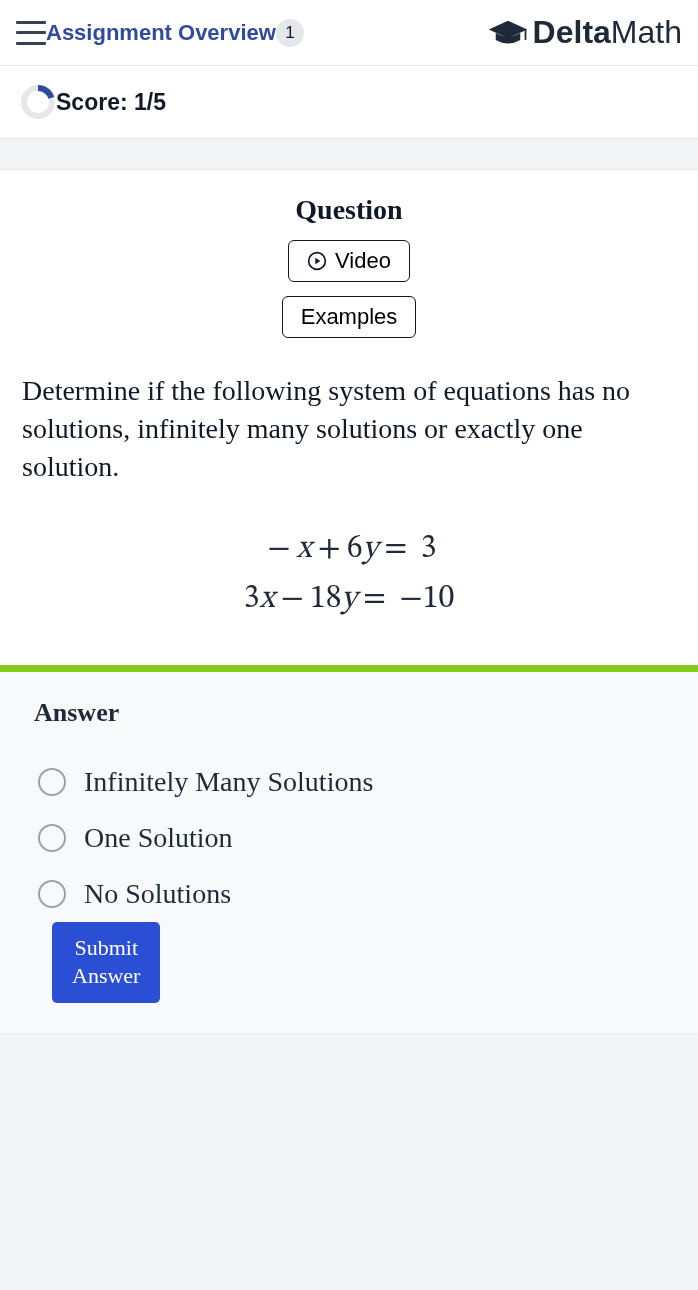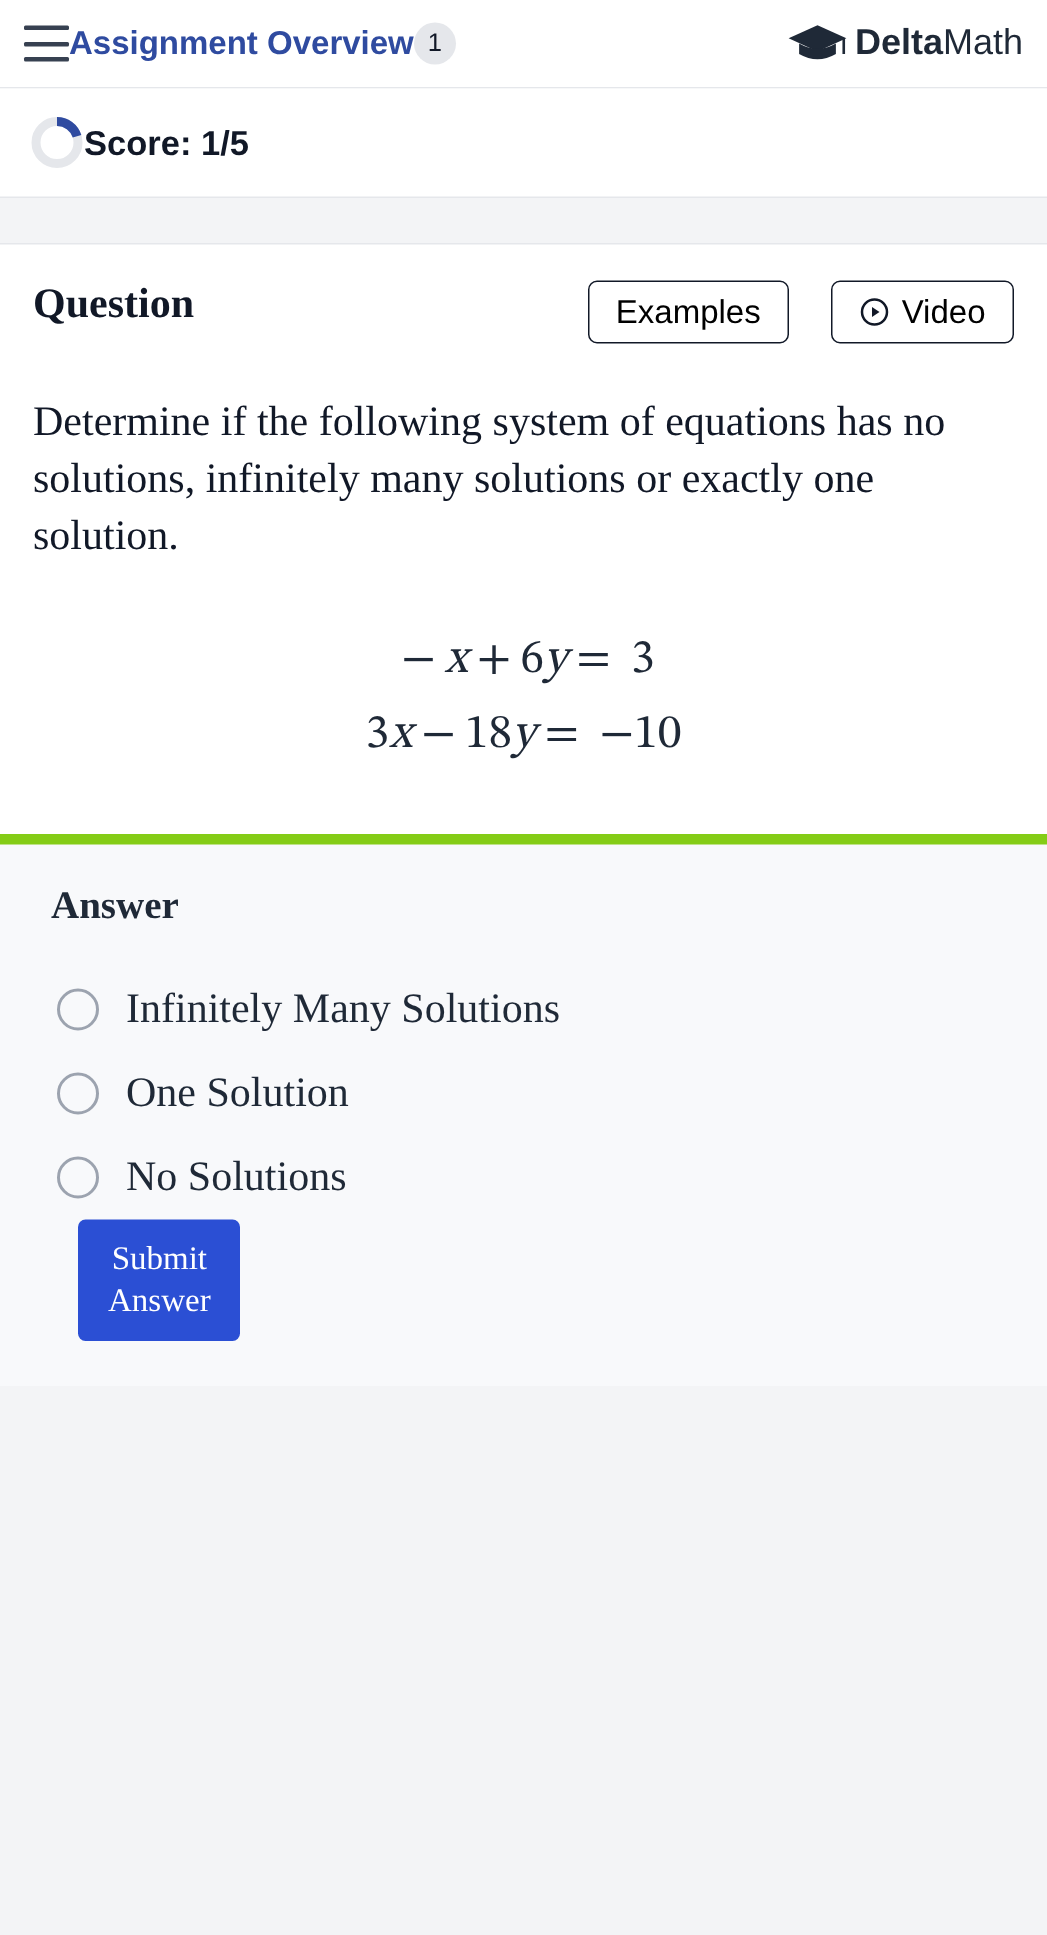--- a/index.html
+++ b/index.html
@@ -37,21 +37,21 @@
     display: inline-flex; align-items: center; justify-content: center;
     font-family: -apple-system, sans-serif;
     font-size: 17px;
     color: #111827;
     flex-shrink: 0;
   }
   .logo {
     display: flex; align-items: center; gap: 4px;
     margin-left: auto;
     font-family: -apple-system, BlinkMacSystemFont, 'Segoe UI', sans-serif;
-    font-size: 24px;
+    font-size: 32px;
     color: #1f2937;
   }
   .logo svg { width: 42px; height: 30px; }
   .logo .bold { font-weight: 700; }
   .logo .light { font-weight: 400; }
 
   .score-bar {
     background: #fff;
     padding: 18px 20px;
     display: flex;
@@ -75,23 +75,24 @@
   .problem-title {
     font-family: Georgia, serif;
     font-weight: 700;
     font-size: 28px;
     color: #2b3a5c;
     padding: 30px 18px 26px;
     border-bottom: 1px solid #e5e7eb;
   }
   .question-row {
     display: flex;
-    align-items: flex-start;
+    align-items: center;
     padding: 24px 22px 10px;
-    gap: 28px;
+    gap: 14px;
+    flex-direction: column;
   }
   .question-heading {
     font-family: Georgia, serif;
     font-weight: 700;
     font-size: 28px;
     color: #111827;
     flex: 1;
   }
   .btn-outline {
     border: 1.5px solid #111827;
@@ -193,29 +194,29 @@
       <span class="score-label">1/5</span>
     </span>
   </div>
 </div>
 
 <div class="card">
 
   <div class="question-row">
     <div class="question-heading">Question</div>
     <button class="btn-outline">
-      <span>Examples</span>
-    </button>
-    <button class="btn-outline">
       <svg viewBox="0 0 24 24">
         <circle cx="12" cy="12" r="10" fill="none" stroke="#111827" stroke-width="2"></circle>
         <path d="M10 8 L16 12 L10 16 Z" fill="#111827"></path>
       </svg>
       <span>Video</span>
     </button>
+    <button class="btn-outline">
+      <span>Examples</span>
+    </button>
   </div>
 
   <div class="prompt">Determine if the following system of equations has no solutions, infinitely many solutions or exactly one solution.</div>
 
   <div class="equations">
     <div>
       <span class="op">−</span><span class="num"></span><span>x</span><span class="op">+</span><span class="num">6</span><span>y</span><span class="op">=</span>&nbsp;<span class="num">3</span>
     </div>
     <div>
       <span class="num">3</span><span>x</span><span class="op">−</span><span class="num">18</span><span>y</span><span class="op">=</span>&nbsp;<span class="num">−10</span>

